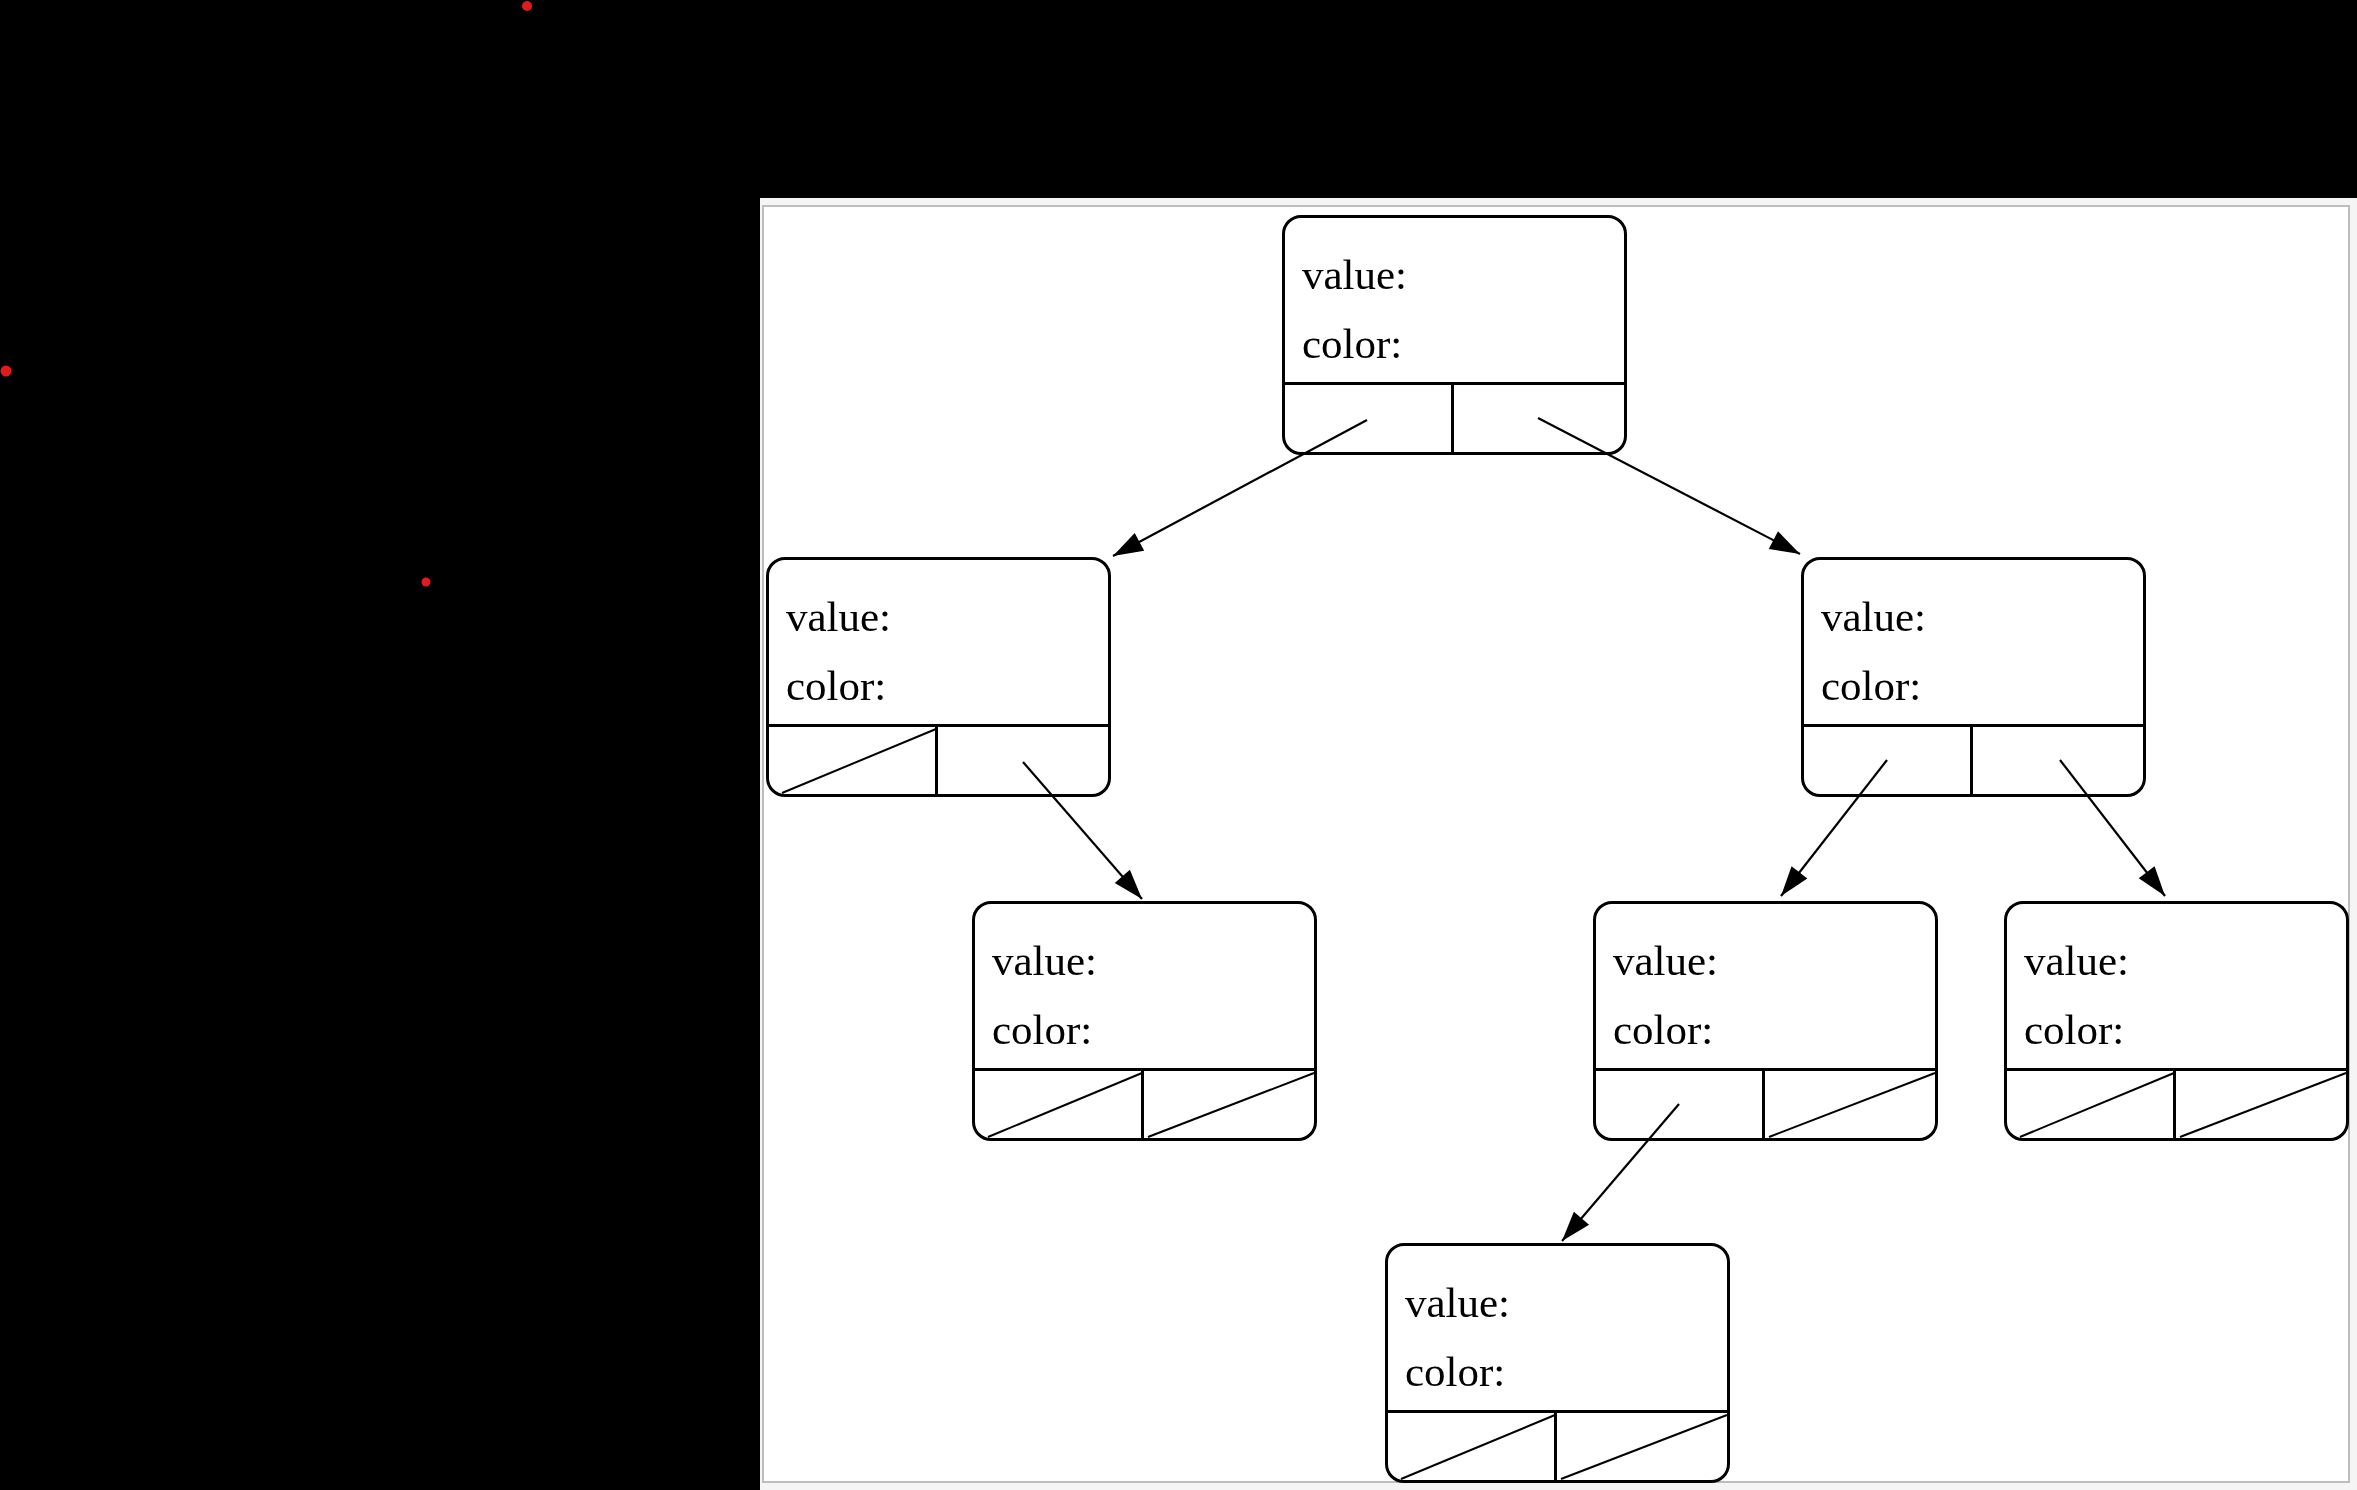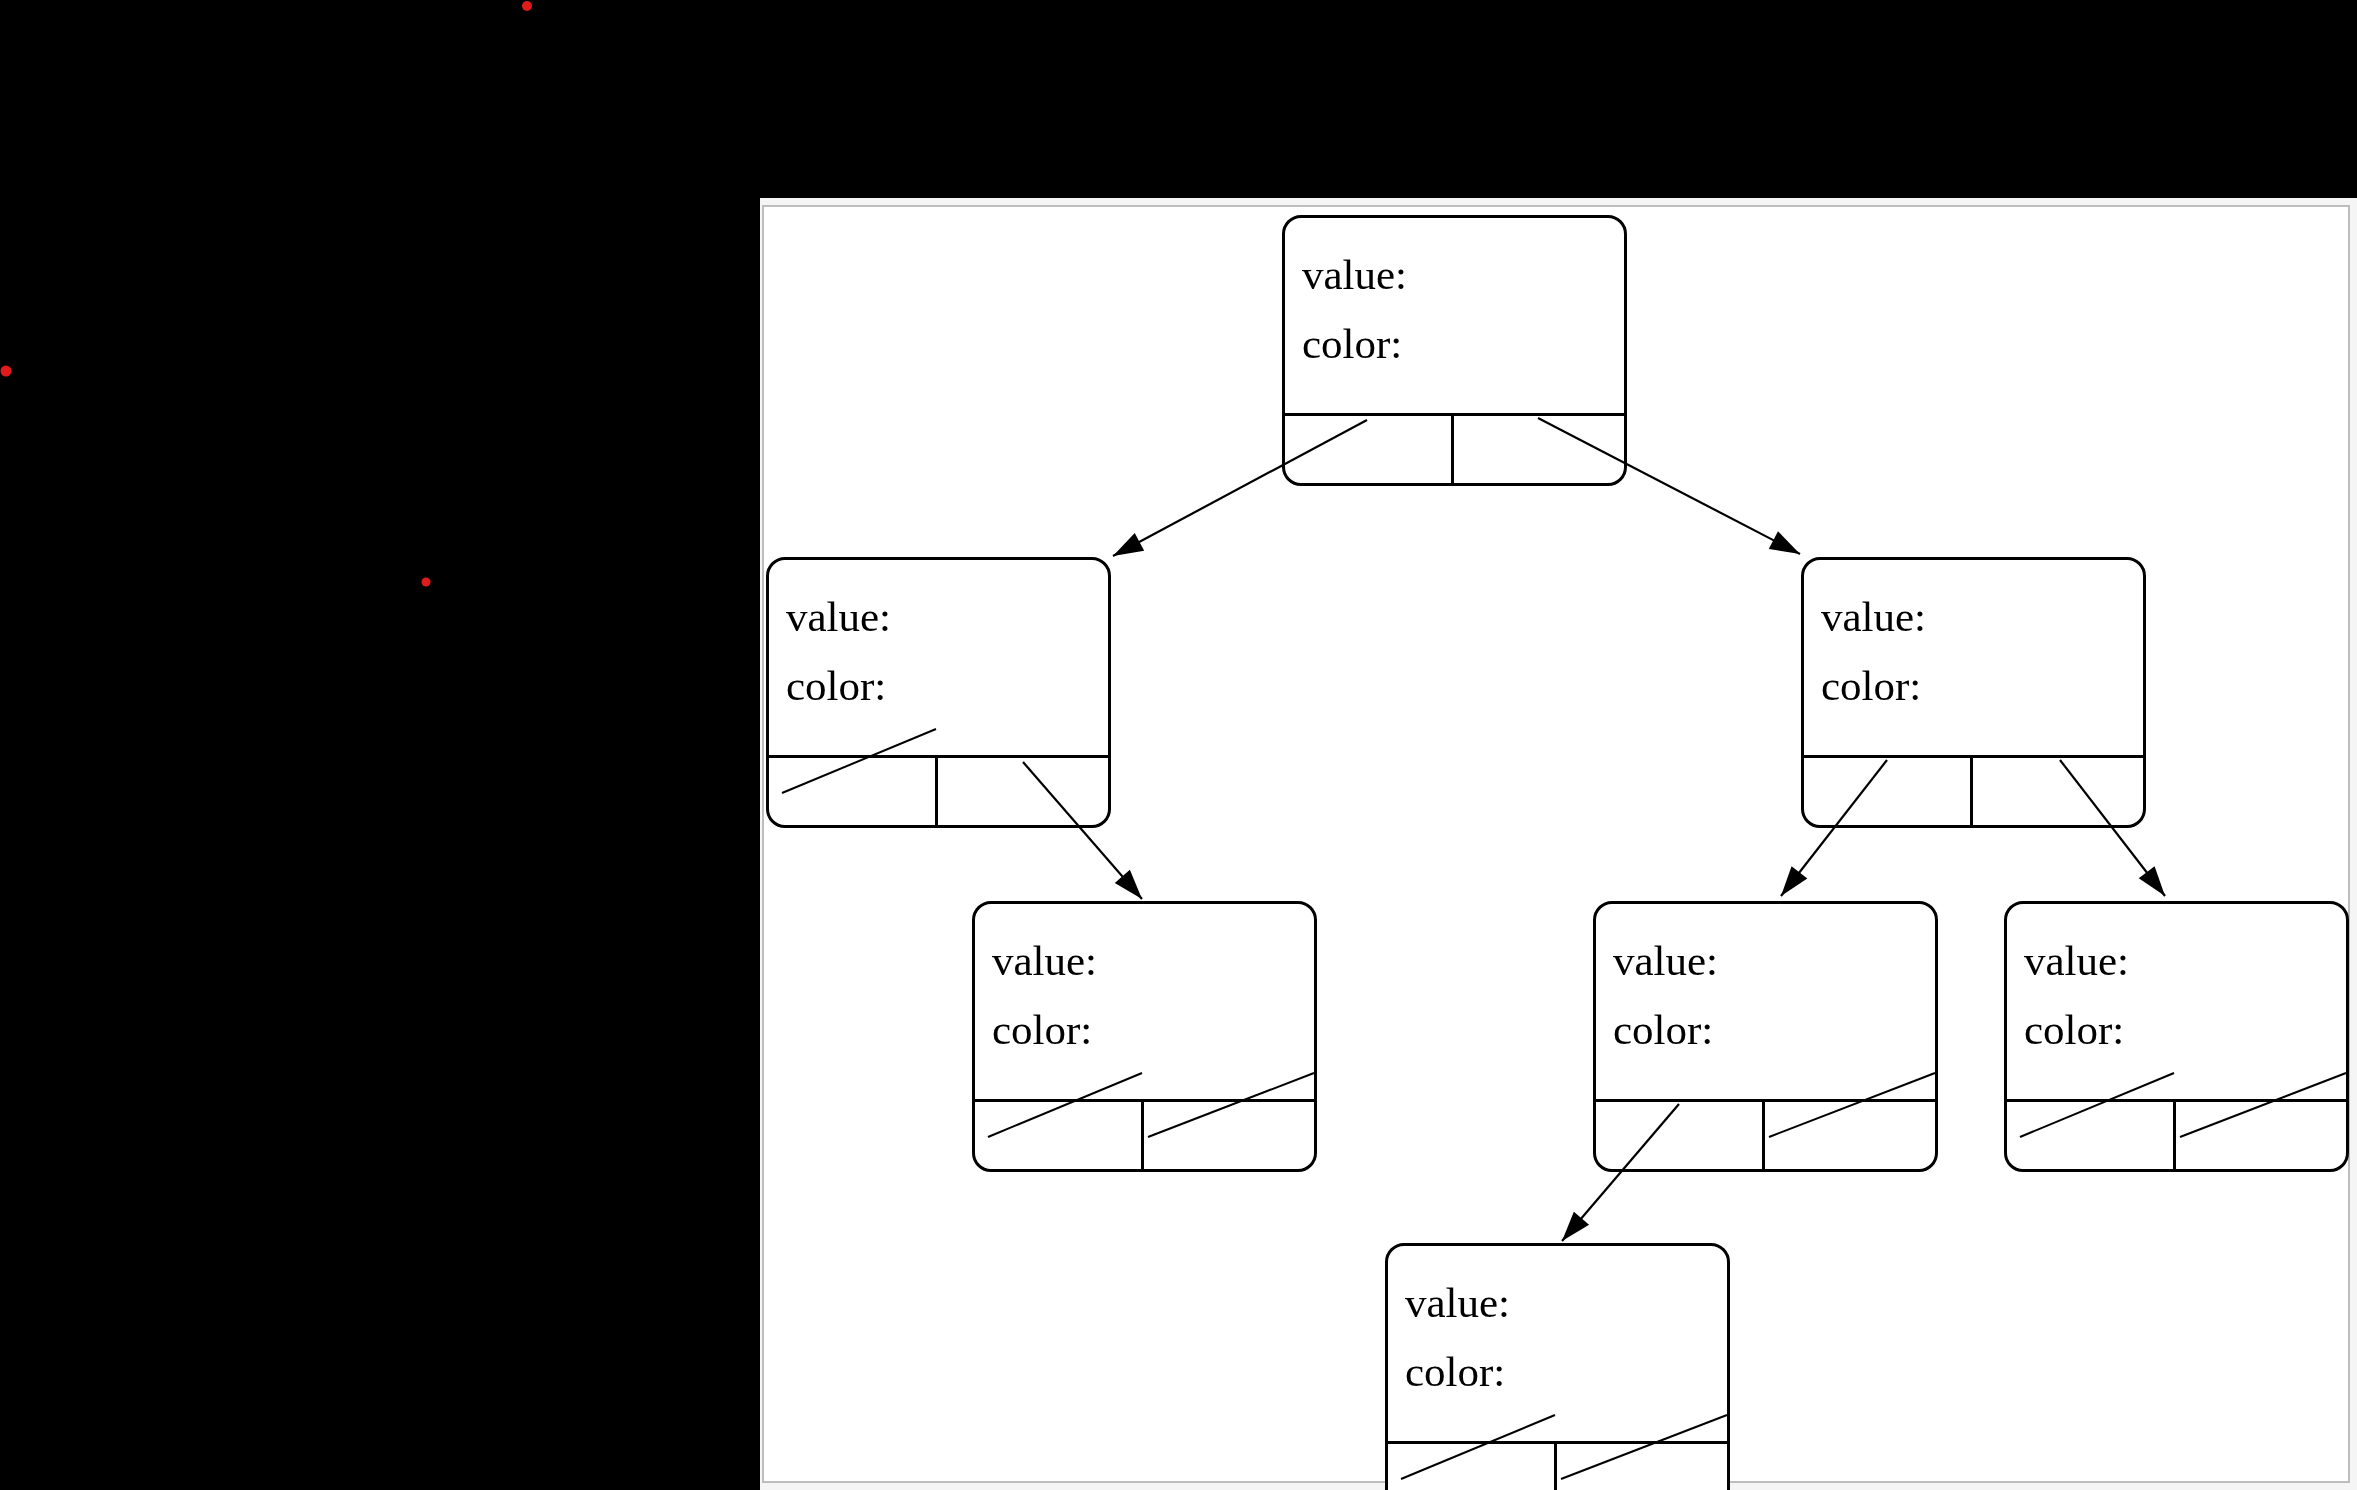--- a/index.html
+++ b/index.html
@@ -11,21 +11,21 @@
   .panel-frame{
     position:absolute;left:760px;top:198px;width:1597px;height:1292px;
     background:#f5f5f5;
   }
   .panel{
     position:absolute;left:762px;top:205px;width:1588px;height:1278px;
     background:#ffffff;border:2px solid #bdbdbd;box-sizing:border-box;
   }
   
   .node{
-    position:absolute;width:345px;height:271px;box-sizing:border-box;
+    position:absolute;width:345px;height:240px;box-sizing:border-box;
     border:3px solid #000;border-radius:19px;background:#fff;overflow:hidden;
   }
   .node-text{
     position:absolute;left:0;top:0;right:0;height:167px;
     padding:22px 0 0 17px;box-sizing:border-box;
     font-size:43px;line-height:69px;color:#000;white-space:nowrap;
   }
   .node-ptr{
     position:absolute;left:0;right:0;bottom:0;height:67px;
     border-top:3px solid #000;display:flex;

